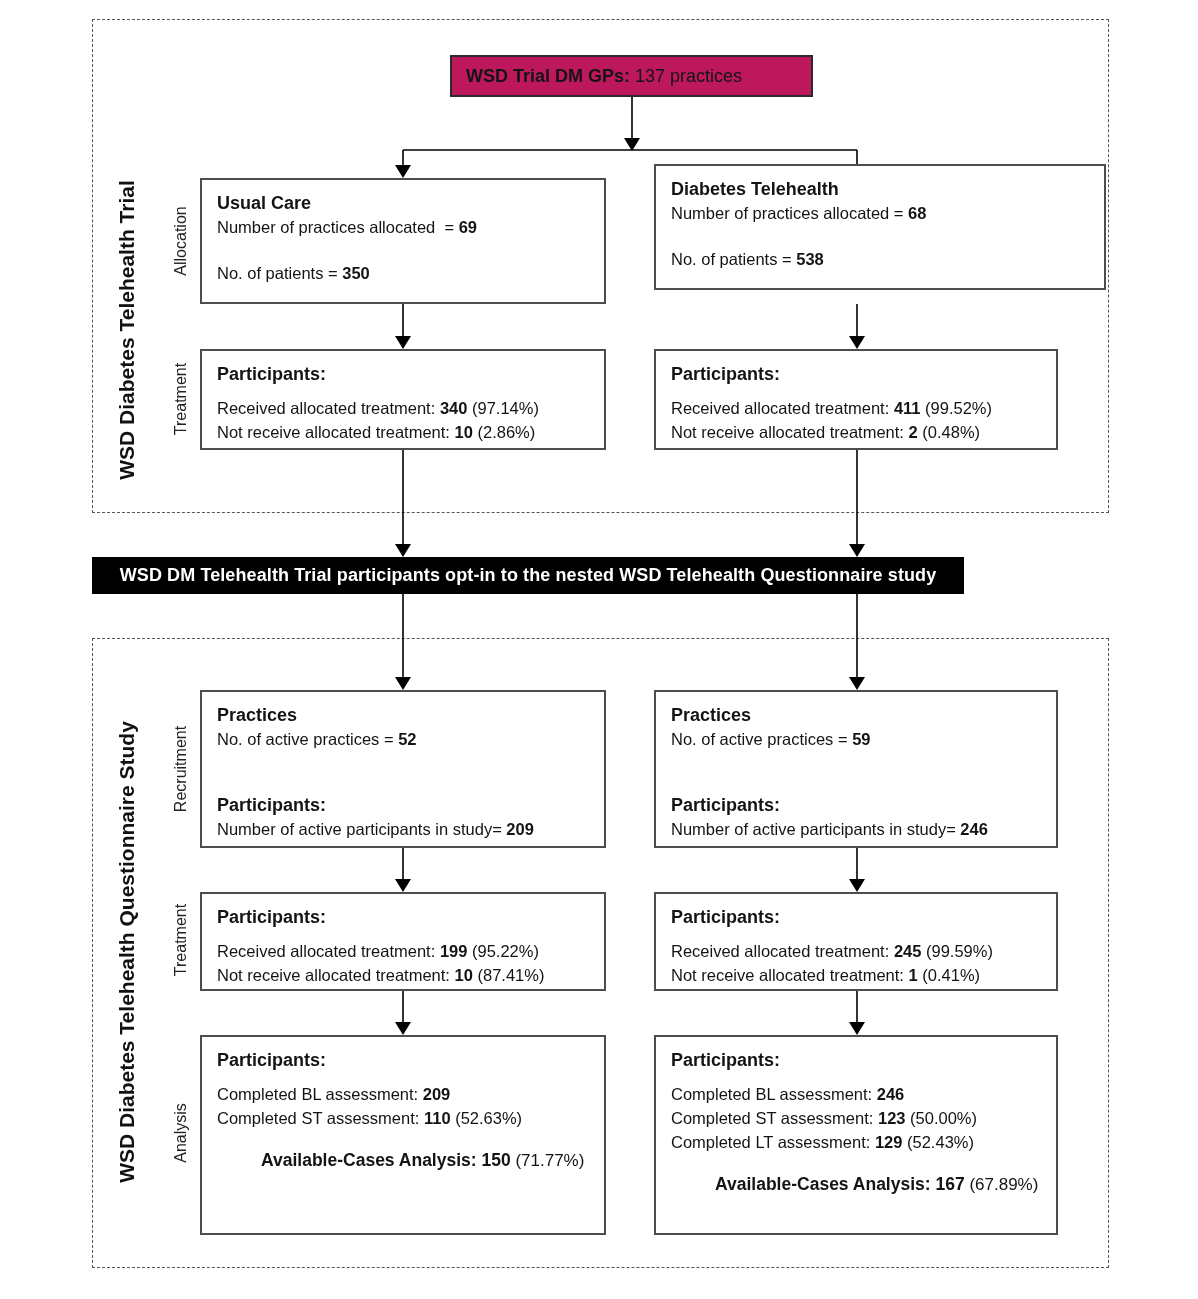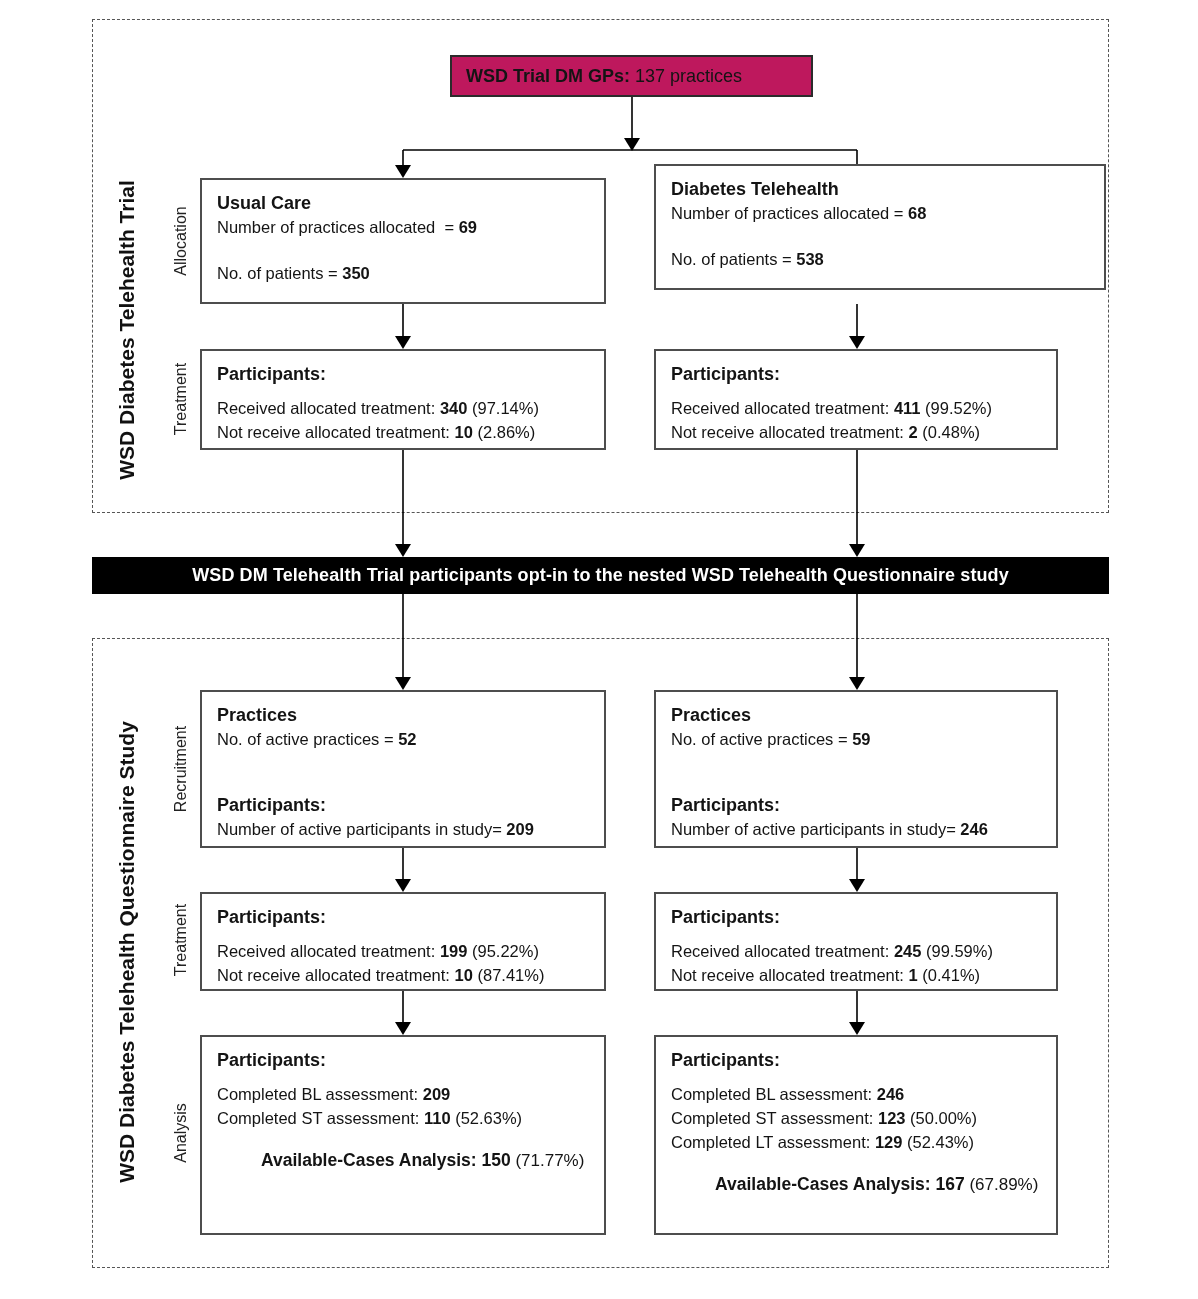--- a/index.html
+++ b/index.html
@@ -17,21 +17,21 @@
   }
   #gps-box {
     position:absolute; left:450px; top:55px; width:363px; height:42px;
     border:2px solid #2b2b2b; box-sizing:border-box; background:#be185d;
     display:flex; align-items:center; padding:0 14px;
     font-size:18px; white-space:pre-wrap;
   }
   #gps-box .bold { font-weight:bold; }
 
   #banner {
-    position:absolute; left:92px; top:557px; width:1017px; height:37px;
+    position:absolute; left:92px; top:557px; width:872px; height:37px;
     background:#000; color:#fff; display:flex; align-items:center; justify-content:center;
     font-weight:bold; font-size:18px; letter-spacing:0.1px;
   }
 
   .vlabel {
     position:absolute; white-space:nowrap;
     transform:translate(-50%,-50%) rotate(-90deg);
   }
   .vlabel.big { font-weight:bold; font-size:21px; color:#111; }
   .vlabel.row { font-size:16px; color:#222; }

